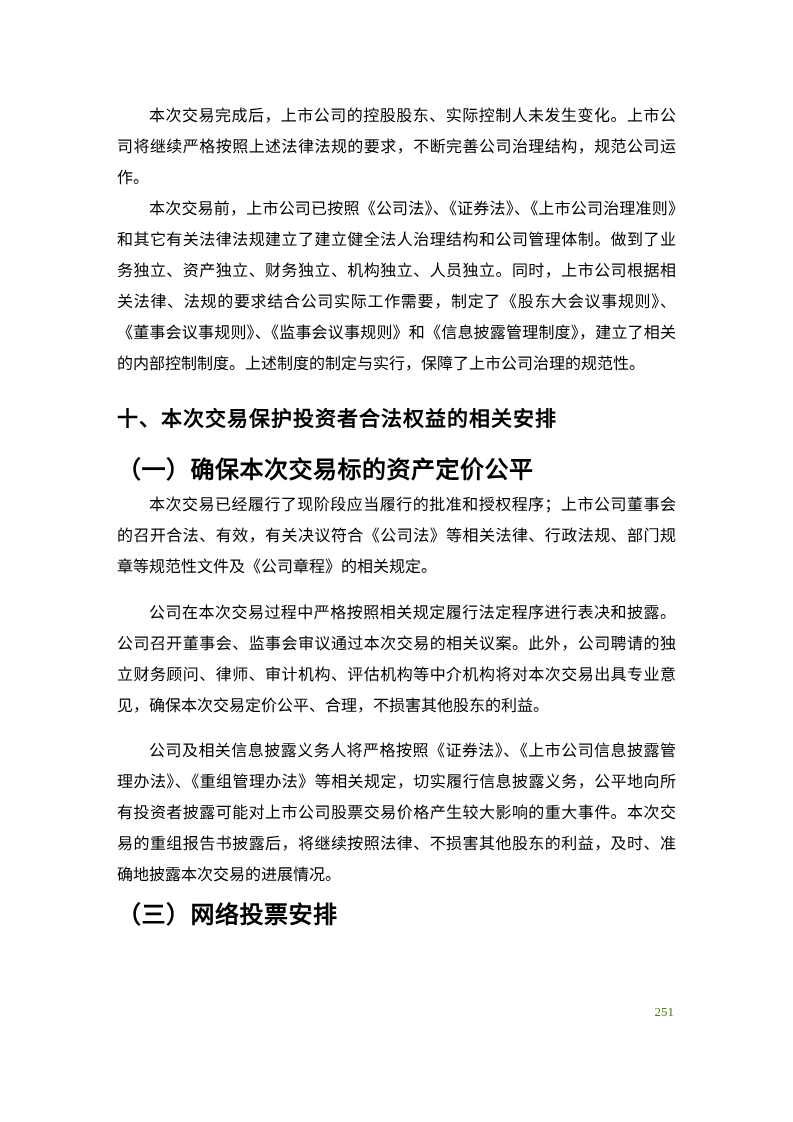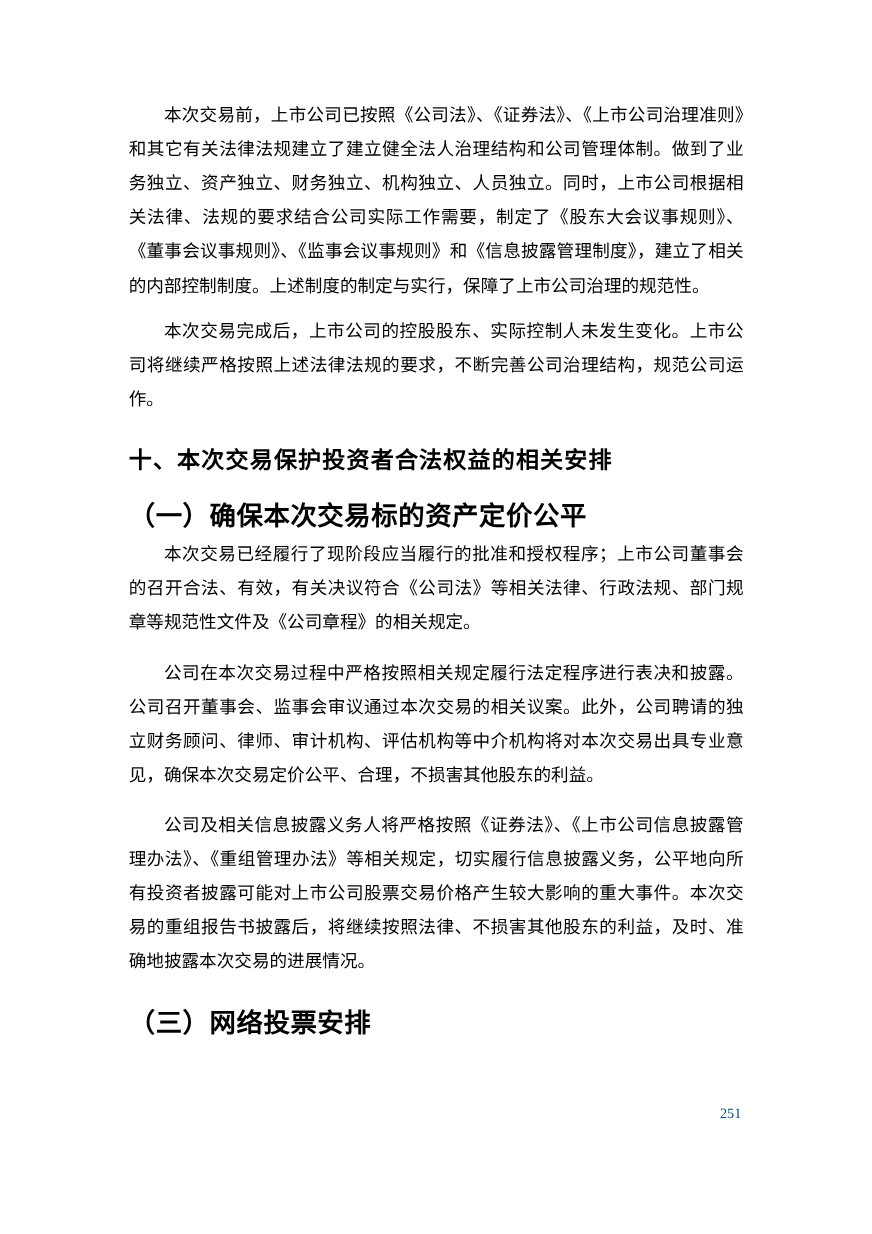--- a/index.html
+++ b/index.html
@@ -43,40 +43,40 @@
     line-height: 26px;
     font-weight: bold;
     letter-spacing: 0.5px;
     font-family: "Liberation Sans", "DejaVu Sans", sans-serif;
   }
   .mt10 { margin-top: 10px; }
   .mt15 { margin-top: 15px; }
   .mt6  { margin-top: 6px; }
   .mt20 { margin-top: 20px; }
   .mt14 { margin-top: 14px; }
-  .mt22 { margin-top: 28px; }
+  .mt22 { margin-top: 12px; }
   .page-number {
     position: absolute;
     top: 1004px;
     right: 119px;
     font-size: 13px;
     line-height: 16px;
     font-family: "Liberation Serif", "DejaVu Serif", serif;
-    color: #0c4a6e;
+    color: #4d7c0f;
     padding-left: 40px;
   }
 </style>
 </head>
 <body>
 
 <div class="page">
 
+  <p class="para mt10">本次交易完成后，上市公司的控股股东、实际控制人未发生变化。上市公司将继续严格按照上述法律法规的要求，不断完善公司治理结构，规范公司运作。</p>
+
   <p class="para">本次交易前，上市公司已按照《公司法》、《证券法》、《上市公司治理准则》和其它有关法律法规建立了建立健全法人治理结构和公司管理体制。做到了业务独立、资产独立、财务独立、机构独立、人员独立。同时，上市公司根据相关法律、法规的要求结合公司实际工作需要，制定了《股东大会议事规则》、《董事会议事规则》、《监事会议事规则》和《信息披露管理制度》，建立了相关的内部控制制度。上述制度的制定与实行，保障了上市公司治理的规范性。</p>
-
-  <p class="para mt10">本次交易完成后，上市公司的控股股东、实际控制人未发生变化。上市公司将继续严格按照上述法律法规的要求，不断完善公司治理结构，规范公司运作。</p>
 
   <h1 class="h-main">十、本次交易保护投资者合法权益的相关安排</h1>
 
   <h2 class="h-sub">（一）确保本次交易标的资产定价公平</h2>
 
   <p class="para mt6">本次交易已经履行了现阶段应当履行的批准和授权程序；上市公司董事会的召开合法、有效，有关决议符合《公司法》等相关法律、行政法规、部门规章等规范性文件及《公司章程》的相关规定。</p>
 
   <p class="para mt15">公司在本次交易过程中严格按照相关规定履行法定程序进行表决和披露。公司召开董事会、监事会审议通过本次交易的相关议案。此外，公司聘请的独立财务顾问、律师、审计机构、评估机构等中介机构将对本次交易出具专业意见，确保本次交易定价公平、合理，不损害其他股东的利益。</p>
 
 

